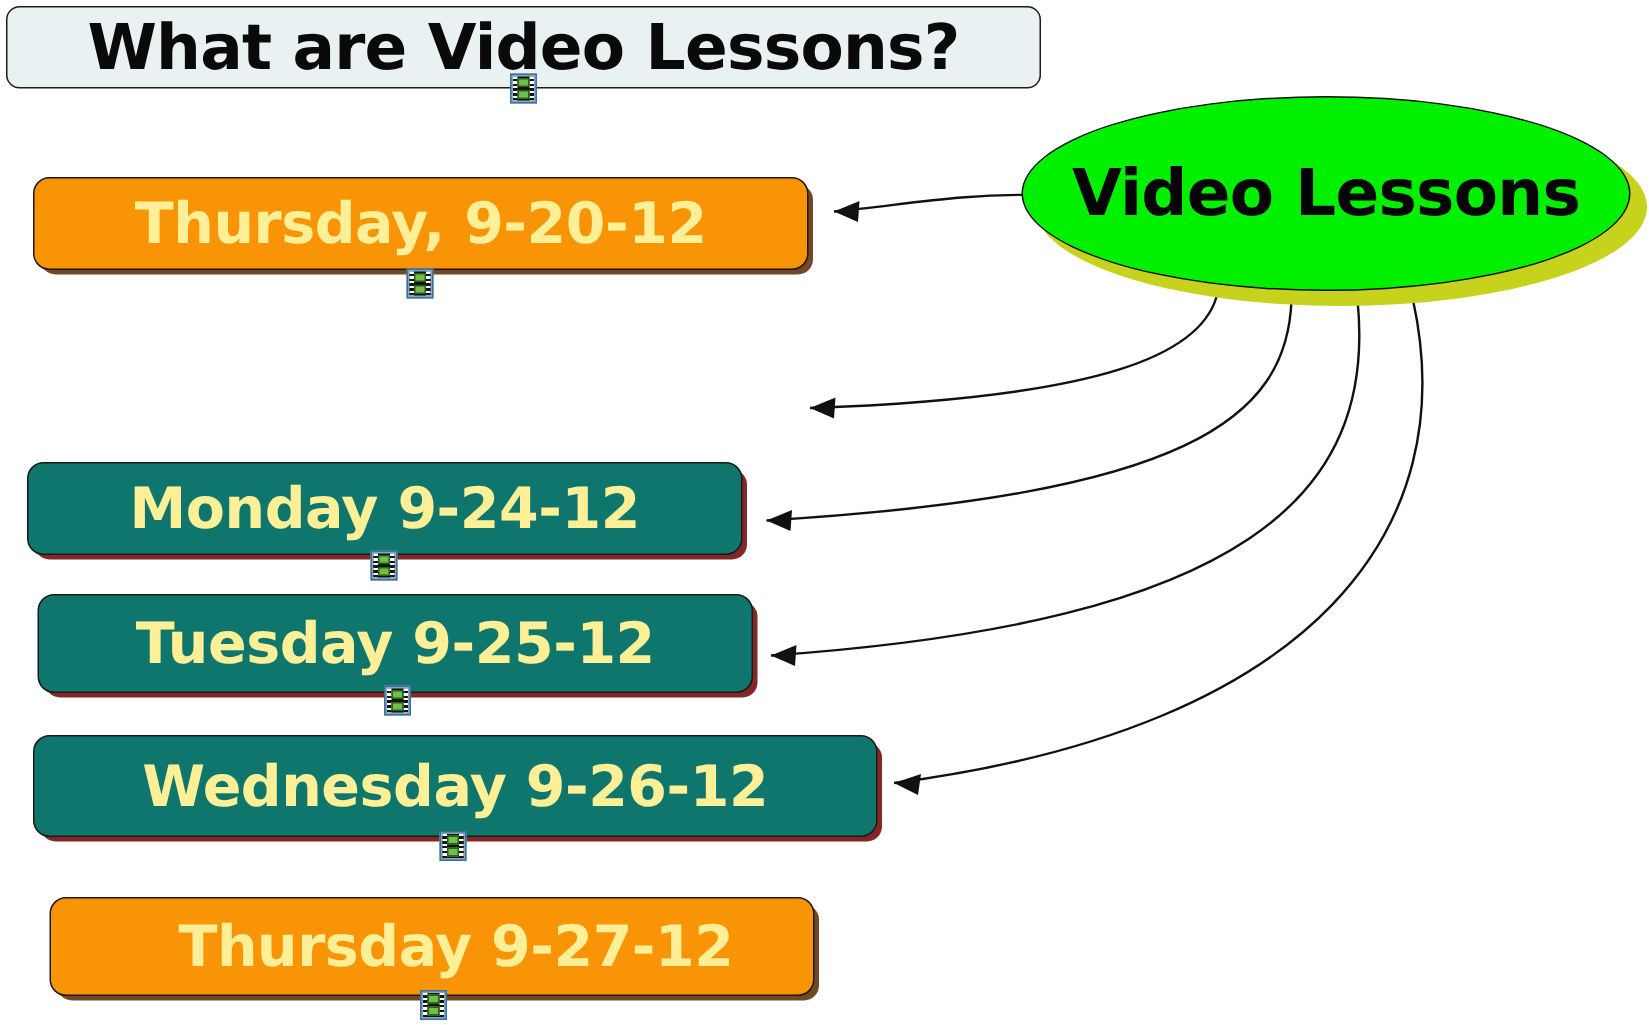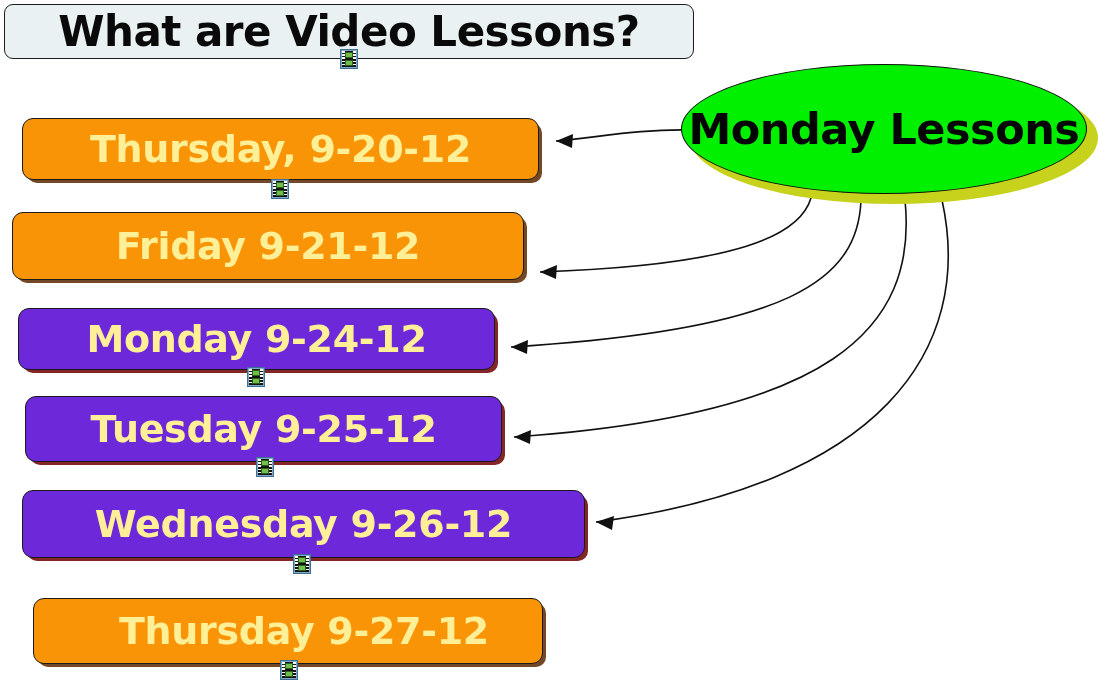--- a/index.html
+++ b/index.html
@@ -65,21 +65,21 @@
     line-height: 1;
     letter-spacing: -0.3px;
   }
   .chip.orange {
     background: #f89406;
     background: #f99406;
     box-shadow: 4px 4px 0 -1px rgba(90, 40, 0, 0.85);
     text-align: center;
   }
   .chip.red {
-    background: #6d28d9;
+    background: #0f766e;
     box-shadow: 4px 4px 0 -1px rgba(110, 0, 0, 0.85);
   }
 
   
   .hub-shadow {
     position: absolute;
     left: 690px;
     top: 72px;
     width: 408px;
     height: 132px;
@@ -210,23 +210,20 @@
   </div>
   <div class="film-icon" style="left:271px; top:179px;">
     <div class="fi-outer"></div>
     <div class="fi-body"></div>
     <div class="fi-holes left"></div>
     <div class="fi-holes right"></div>
     <div class="fi-frame f1"></div>
     <div class="fi-frame f2"></div>
   </div>
 
-  <div class="chip orange" style="left:12px; top:212px; width:512px; height:68px;">
-    <span class="chip-text">Friday 9-21-12</span>
-  </div>
 
   <div class="chip red" style="left:18px; top:308px; width:477px; height:62px;">
     <span class="chip-text">Monday 9-24-12</span>
   </div>
   <div class="film-icon" style="left:247px; top:367px;">
     <div class="fi-outer"></div>
     <div class="fi-body"></div>
     <div class="fi-holes left"></div>
     <div class="fi-holes right"></div>
     <div class="fi-frame f1"></div>
@@ -264,16 +261,16 @@
     <div class="fi-outer"></div>
     <div class="fi-body"></div>
     <div class="fi-holes left"></div>
     <div class="fi-holes right"></div>
     <div class="fi-frame f1"></div>
     <div class="fi-frame f2"></div>
   </div>
 
   <div class="hub-shadow"></div>
   <div class="hub">
-    <span class="hub-text">Monday Lessons</span>
+    <span class="hub-text">Video Lessons</span>
   </div>
 
 </div>
 
 </body></html>

